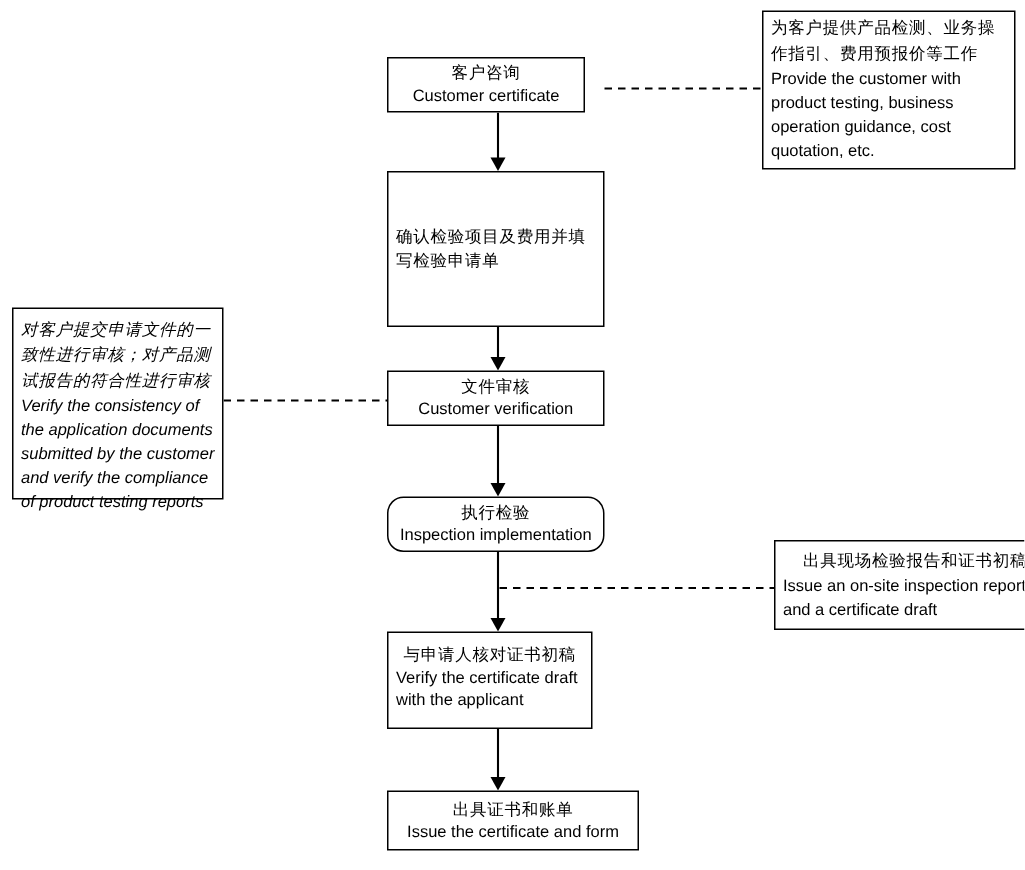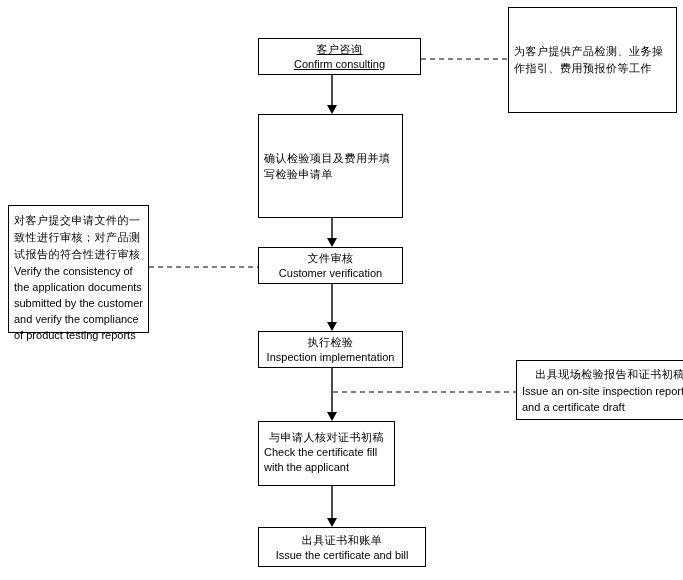--- a/index.html
+++ b/index.html
@@ -80,54 +80,55 @@
     <polygon points="327,412 337,412 332,421"></polygon>
 
     <line class="solid" x1="332" y1="486" x2="332" y2="519"></line>
     <polygon points="327,518 337,518 332,527"></polygon>
 
     <line class="dashed" x1="403" y1="59" x2="508" y2="59"></line>
     <line class="dashed" x1="149" y1="267" x2="258" y2="267"></line>
     <line class="dashed" x1="333" y1="392" x2="516" y2="392"></line>
   </svg>
 
-  <div class="node" style="left:258px; top:38px; width:163px; height:37px;text-decoration:underline;">
+  <div class="node" style="left:258px; top:38px; width:132px; height:37px;">
     <div class="zh">客户咨询</div>
-    <div class="en">Confirm consulting</div>
+    <div class="en">Customer certificate</div>
   </div>
 
   <div class="node" style="left:258px; top:114px; width:145px; height:104px;">
     <div class="zh">确认检验项目及费用并填写检验申请单</div>
   </div>
 
   <div class="node" style="left:258px; top:247px; width:145px; height:37px;">
     <div class="zh">文件审核</div>
     <div class="en">Customer verification</div>
   </div>
 
-  <div class="node" style="left:258px; top:331px; width:145px; height:37px;">
+  <div class="node" style="left:258px; top:331px; width:145px; height:37px;border-radius:11px;">
     <div class="zh">执行检验</div>
     <div class="en">Inspection implementation</div>
   </div>
 
   <div class="node" style="left:258px; top:421px; width:137px; height:65px; justify-content:flex-start; padding-top:7px;">
     <div class="zh">与申请人核对证书初稿</div>
-    <div class="en">Check the certificate fill with the applicant</div>
+    <div class="en">Verify the certificate draft with the applicant</div>
   </div>
 
   <div class="node" style="left:258px; top:527px; width:168px; height:40px;">
     <div class="zh">出具证书和账单</div>
-    <div class="en">Issue the certificate and bill</div>
+    <div class="en">Issue the certificate and form</div>
   </div>
 
   <div class="node side" style="left:508px; top:7px; width:169px; height:106px;">
     <div class="zh">为客户提供产品检测、业务操作指引、费用预报价等工作</div>
+    <div class="en">Provide the customer with product testing, business operation guidance, cost quotation, etc.</div>
   </div>
 
-  <div class="node side" style="left:8px; top:205px; width:141px; height:128px; justify-content:flex-start; padding-top:6px;">
+  <div class="node side" style="left:8px; top:205px; width:141px; height:128px; justify-content:flex-start; padding-top:6px;font-style:italic;">
     <div class="zh">对客户提交申请文件的一致性进行审核；对产品测试报告的符合性进行审核</div>
     <div class="en">Verify the consistency of the application documents submitted by the customer and verify the compliance of product testing reports</div>
   </div>
 
   <div class="node side" style="left:516px; top:360px; width:188px; height:60px;">
     <div class="zh">出具现场检验报告和证书初稿</div>
     <div class="en">Issue an on-site inspection report and a certificate draft</div>
   </div>
 
 </div>

